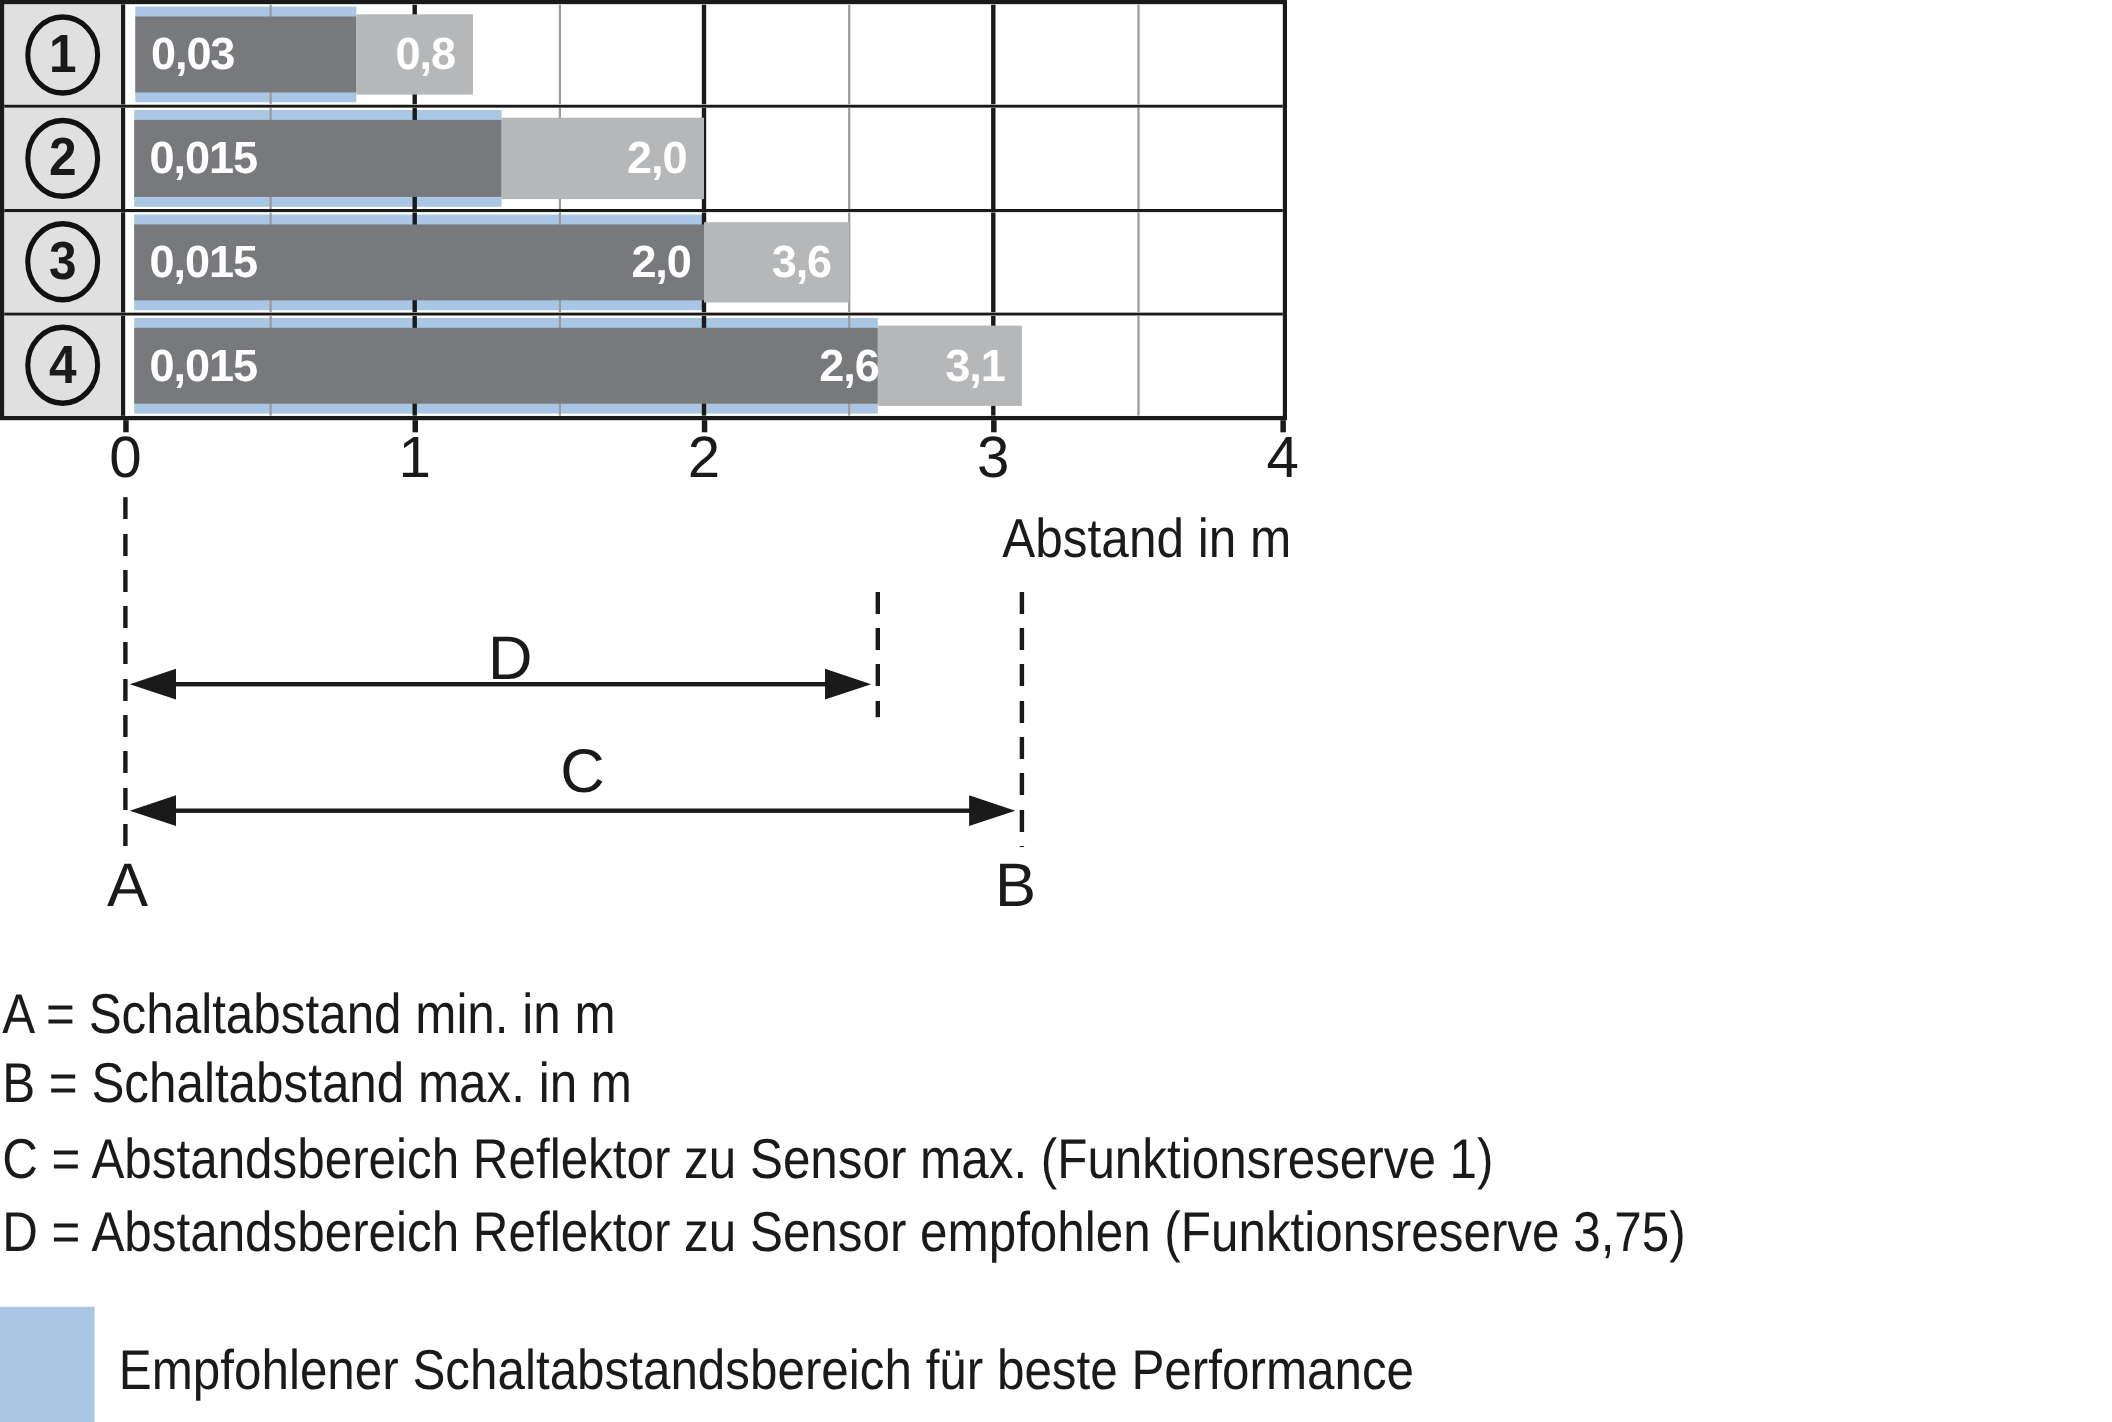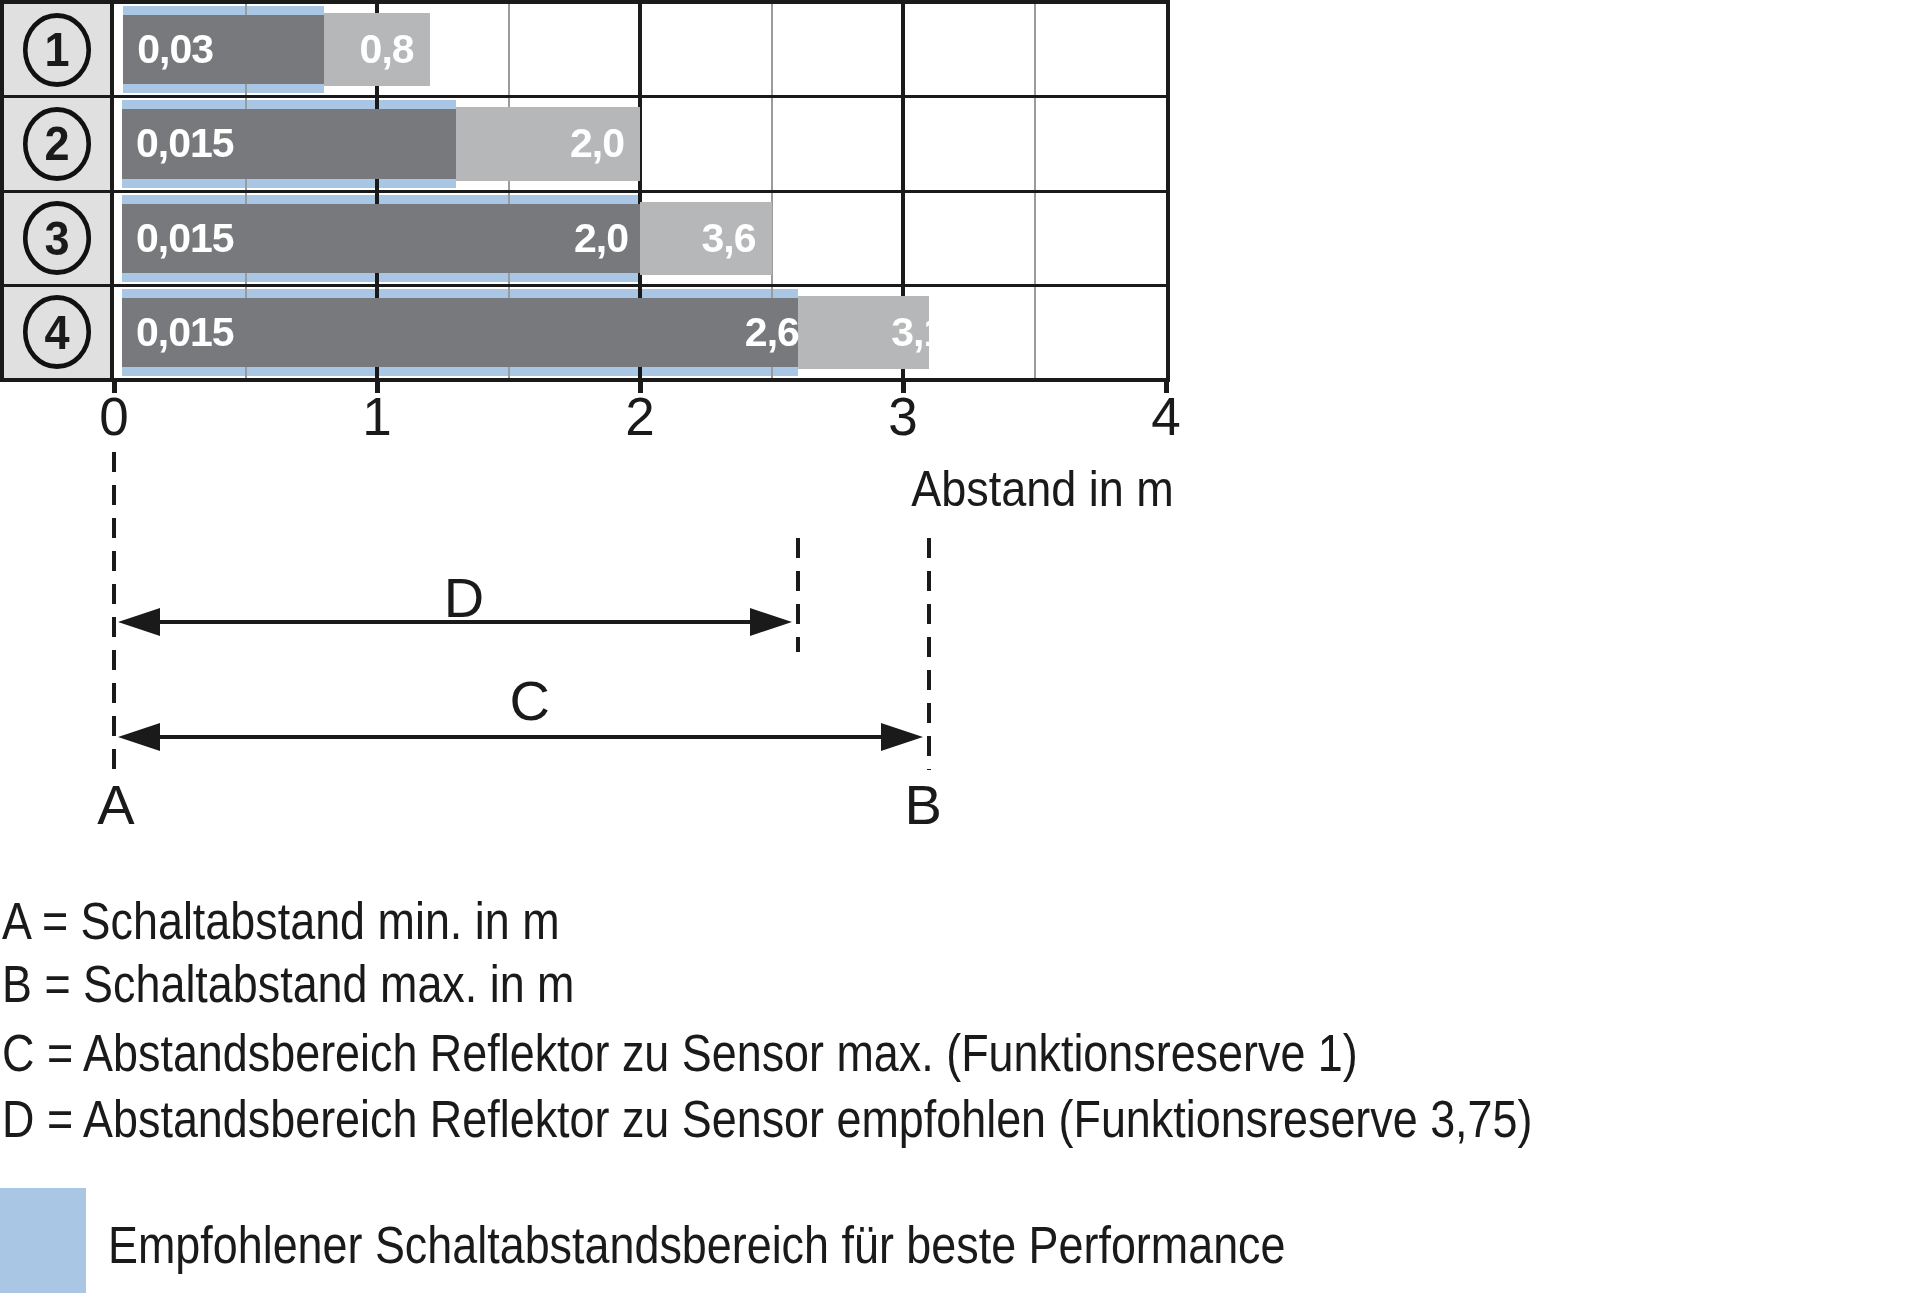--- a/index.html
+++ b/index.html
@@ -120,21 +120,21 @@
         <div class="grid major" style="left: 261px;"></div>
         <div class="grid minor" style="left: 393.5px;"></div>
         <div class="grid major" style="left: 524px;"></div>
         <div class="grid minor" style="left: 656.5px;"></div>
         <div class="grid major" style="left: 787px;"></div>
         <div class="grid minor" style="left: 919.5px;"></div>
         <div class="bar-dark" style="left: 7.945px; width: 675.855px;"></div>
         <div class="bar-light" style="left: 683.8px; width: 131.5px;"></div>
         <div class="bval" style="left: 21.945px;">0,015</div>
         <div class="bval r" style="left: 21px; width: 663.855px;">2,6</div>
-        <div class="bval r" style="left: 683.8px; width: 115.5px; padding-left: 32px;">3,1</div>
+        <div class="bval r" style="left: 683.8px; width: 115.5px;">3,1</div>
       </div>
     </div>
   </div>
 
 <div id="axis">
     <div class="abs tickmark" style="left: 112px; top: 382px;"></div>
     <div class="abs ticklabel" style="left: 69px; top: 386px;">0</div>
     <div class="abs tickmark" style="left: 375px; top: 382px;"></div>
     <div class="abs ticklabel" style="left: 332px; top: 386px;">1</div>
     <div class="abs tickmark" style="left: 638px; top: 382px;"></div>

